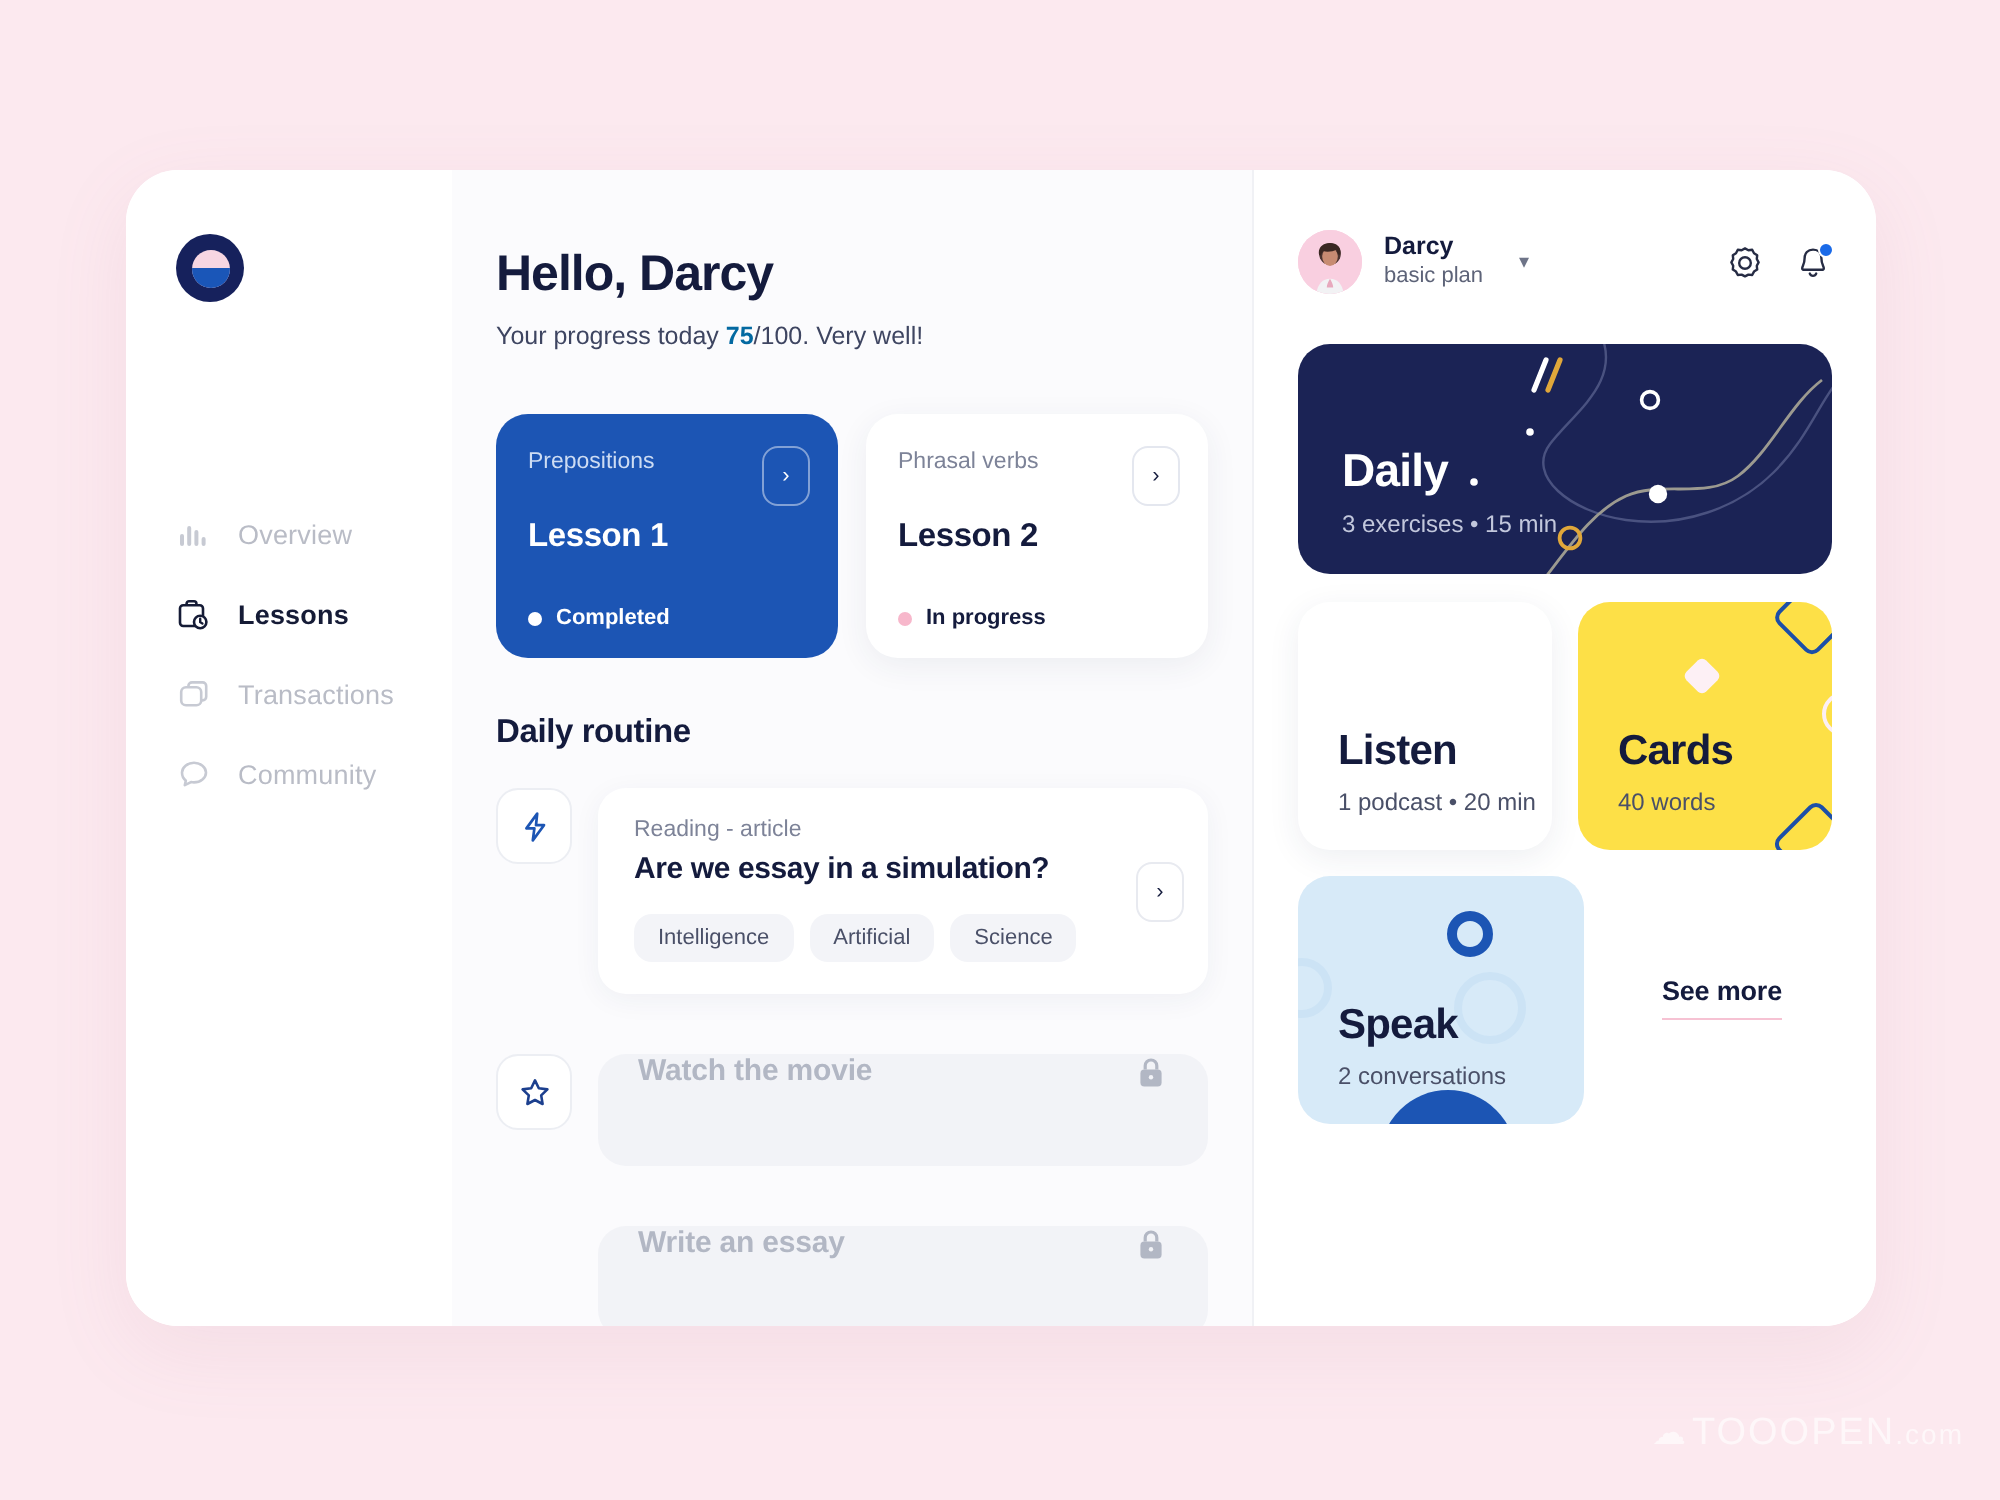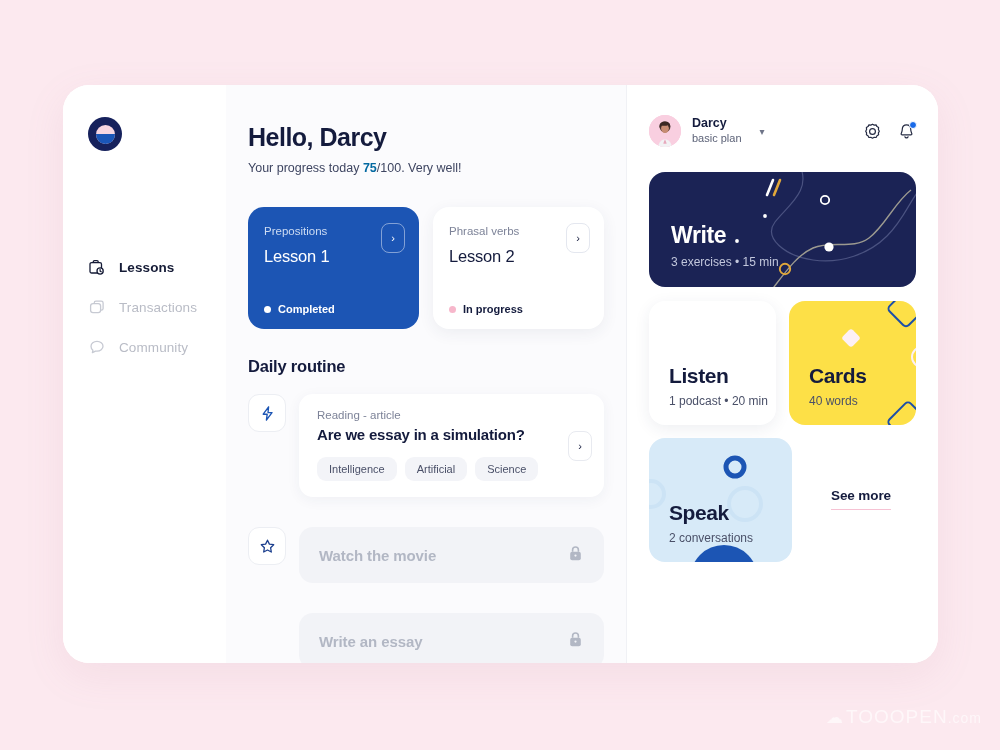--- a/index.html
+++ b/index.html
@@ -98,21 +98,21 @@
   .lesson-row { display: flex; gap: 14px; margin-top: 32px; }
   .lesson-card {
     width: 175px; height: 122px; border-radius: 16px;
     padding: 18px 16px 14px 16px; position: relative;
   }
   .lesson-card.primary { background: #1c55b4; }
   .lesson-card.plain { background: #fff; box-shadow: 0 4px 16px rgba(40,50,90,0.07); }
   .lc-cat { font-size: 11.5px; }
   .primary .lc-cat { color: #cddcf3; }
   .plain .lc-cat { color: #7d8398; }
-  .lc-title { font-size: 16.5px; font-weight: 400; margin-top: 10px; letter-spacing: -.2px; }
+  .lc-title { font-size: 16.5px; font-weight: 700; margin-top: 22px; letter-spacing: -.2px; }
   .primary .lc-title { color: #fff; }
   .plain .lc-title { color: #141b3d; }
   .lc-status { position: absolute; left: 16px; bottom: 14px;
                display: flex; align-items: center; gap: 7px;
                font-size: 11px; font-weight: 700; }
   .primary .lc-status { color: #fff; }
   .plain .lc-status { color: #141b3d; justify-content: space-between; }
   .dot { width: 7px; height: 7px; border-radius: 50%; }
   .dot.white { background: #fff; }
   .dot.pink { background: #f7b7cb; }
@@ -152,21 +152,21 @@
     font-size: 11px; padding: 6px 12px; border-radius: 9px;
   }
   .rt-arrow {
     position: absolute; right: 12px; top: 50%; transform: translateY(-50%);
     width: 24px; height: 30px; border-radius: 8px; border: 1px solid #e8eaf0;
     display: flex; align-items: center; justify-content: center;
     font-size: 11px; color: #141b3d; background: #fff; cursor: pointer;
   }
   .locked-row {
     flex: 1 1 auto; height: 56px; background: #f2f3f7; border-radius: 14px;
-    display: flex; align-items: center; justify-content: space-between;
+    display: flex; align-items: flex-start; justify-content: space-between;
     padding: 0 20px;
   }
   .locked-label { font-size: 15px; font-weight: 700; color: #b2b7c4; letter-spacing: -.1px; }
 
   
   .right {
     width: 312px; flex: 0 0 312px;
     background: #fff; border-left: 1px solid #f0f1f5;
     padding: 30px 22px 0 22px;
     position: relative; overflow: hidden;
@@ -228,20 +228,31 @@
   <div class="window">
 
     <aside class="sidebar">
 
       <div class="logo">
         <div class="logo-inner"></div>
       </div>
 
       <nav class="nav">
 
+        <div class="nav-item">
+          <span class="nav-ico">
+            <svg width="18" height="18" viewBox="0 0 18 18" fill="none">
+              <rect x="2" y="9" width="2" height="6" rx="1" fill="#c7cad3"></rect>
+              <rect x="5.6" y="5" width="2" height="10" rx="1" fill="#c7cad3"></rect>
+              <rect x="9.2" y="7" width="2" height="8" rx="1" fill="#c7cad3"></rect>
+              <rect x="12.8" y="10.5" width="2" height="4.5" rx="1" fill="#c7cad3"></rect>
+            </svg>
+          </span>
+          <span class="nav-label">Overview</span>
+        </div>
 
         <div class="nav-item active">
           <span class="nav-ico">
             <svg width="19" height="19" viewBox="0 0 19 19" fill="none">
               <path d="M3 6.2a1.6 1.6 0 0 1 1.6-1.6h8.3A1.6 1.6 0 0 1 14.5 6.2v7.2a1.6 1.6 0 0 1-1.6 1.6H4.6A1.6 1.6 0 0 1 3 13.4V6.2Z" stroke="#151b36" stroke-width="1.3"></path>
               <path d="M6.3 4.6V3.8a1.2 1.2 0 0 1 1.2-1.2h2.5a1.2 1.2 0 0 1 1.2 1.2v.8" stroke="#151b36" stroke-width="1.3"></path>
               <circle cx="13.1" cy="13" r="3.1" fill="#fff" stroke="#151b36" stroke-width="1.3"></circle>
               <path d="M13.1 11.4v1.7l1.1.7" stroke="#151b36" stroke-width="1.2" stroke-linecap="round"></path>
             </svg>
           </span>
@@ -397,21 +408,21 @@
             <path d="M118 124c16 -20 28 -40 46 -48 18 -8 40 2 56 -10 16 -12 26 -36 42 -48" stroke="#9c9a90" stroke-width="1.4" fill="none"></path>
             <circle cx="176" cy="28" r="4.2" stroke="#fff" stroke-width="1.8" fill="none"></circle>
             <circle cx="180" cy="75" r="4.6" fill="#fff"></circle>
             <circle cx="116" cy="44" r="1.9" fill="#fff"></circle>
             <circle cx="88" cy="69" r="1.9" fill="#fff"></circle>
             <circle cx="136" cy="97" r="5.2" stroke="#e0a73a" stroke-width="1.9" fill="none"></circle>
             <path d="M124 8l-6 15" stroke="#fff" stroke-width="2.6" stroke-linecap="round"></path>
             <path d="M131 8l-6 15" stroke="#e0a73a" stroke-width="2.6" stroke-linecap="round"></path>
           </svg>
         </div>
-        <div class="wc-title">Write</div>
+        <div class="wc-title">Daily</div>
         <div class="wc-sub">3 exercises  •  15 min</div>
       </div>
 
       <div class="grid2">
 
         <div class="tile tile-listen">
           <div class="tile-title">Listen</div>
           <div class="tile-sub">1 podcast  •  20 min</div>
         </div>
 

